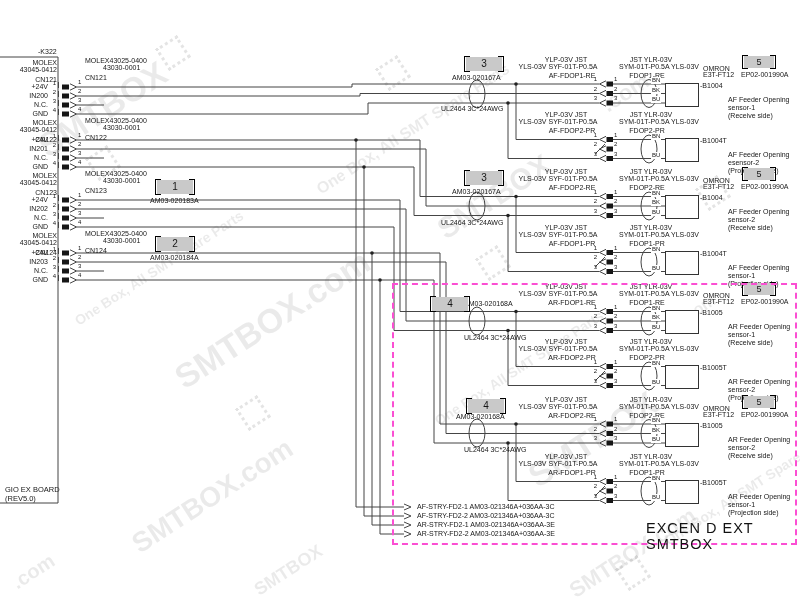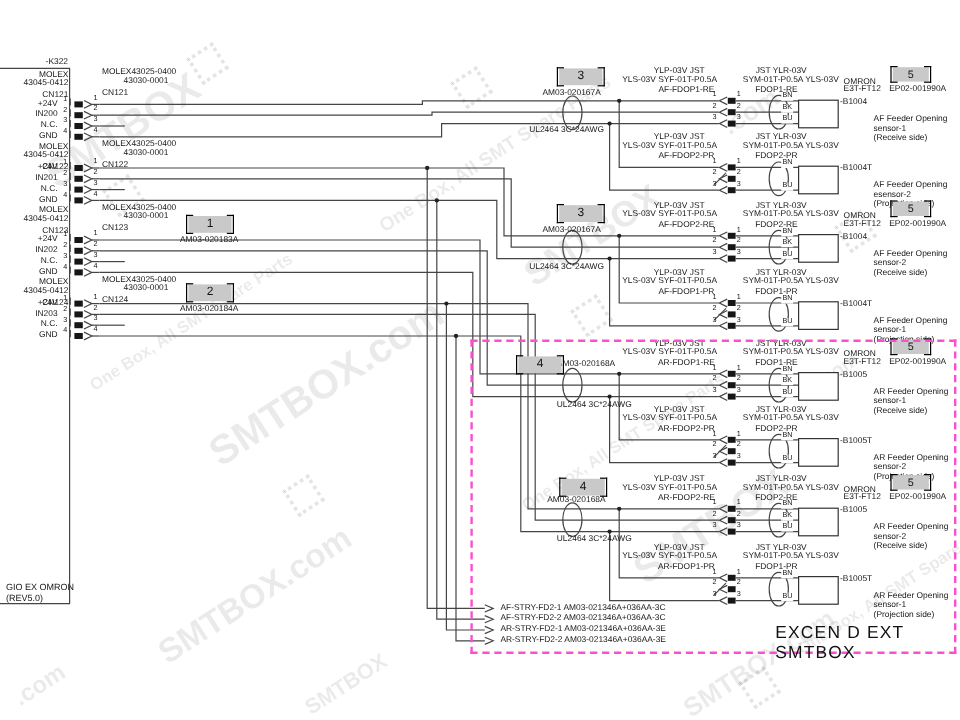--- a/index.html
+++ b/index.html
@@ -280,21 +280,21 @@
         <ellipse cx="649" cy="491" rx="8" ry="14" stroke="#454545" fill="none"></ellipse>
         <circle cx="680" cy="491" r="5" stroke="#222" fill="none"></circle>
         <path d="M680,497 L680,486" stroke="#222" fill="none"></path>
         <path d="M680,482 l-2.5,4.5 l5,0 Z" fill="#222"></path>
         <path d="M686,489 l4,-3 M687,494 l4,-3" stroke="#222" fill="none"></path>
         <path d="M690,485 l-3,0.4 l1.2,2.4 Z M691,490 l-3,0.4 l1.2,2.4 Z" fill="#222"></path>
       </g>
   </svg>
 
   <div class="t" style="left:38px;top:48px;">-K322</div>
-  <div class="t brd" style="left:5px;top:486px;">GIO EX OMRON</div>
+  <div class="t brd" style="left:5px;top:486px;">GIO EX BOARD</div>
   <div class="t brd" style="left:5px;top:495px;">(REV5.0)</div>
 
   <div id="optbox"></div>
   <div id="optlabel">EXCEN D EXT SMTBOX</div>
 
   <div id="gen">
       <div class="t tr" style="left: 57px; top: 59px;">MOLEX</div>
       <div class="t tr" style="left: 57px; top: 66px;">43045-0412</div>
       <div class="t tr" style="left: 57px; top: 76px;">CN121</div>
       <div class="t" style="left: 85px; top: 57px;">MOLEX43025-0400</div>

